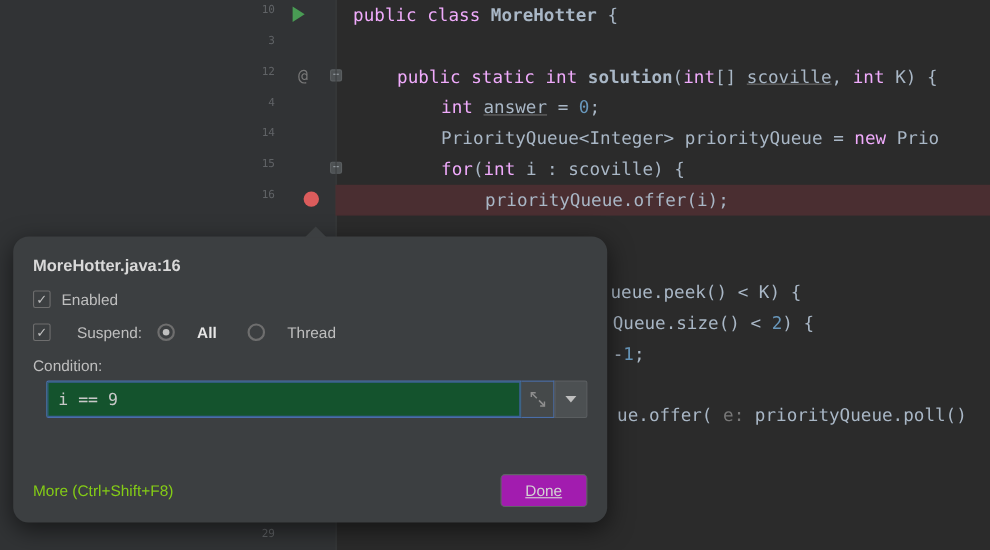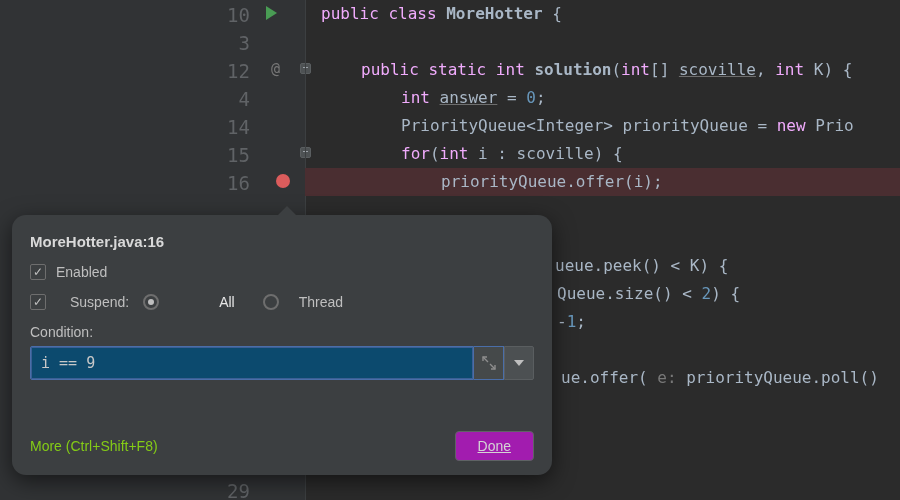--- a/index.html
+++ b/index.html
@@ -2,21 +2,21 @@
 <html><head>
 <meta charset="utf-8">
 <style>
   * { margin:0; padding:0; box-sizing:border-box; }
   html,body { width:900px; height:500px; overflow:hidden; background:#2b2b2b;
     font-family:"Segoe UI",Arial,sans-serif; color:#a9b7c6; font-size:14px; }
 
   
   .gutter { position:absolute; left:0; top:0; width:305px; height:500px; background:#313335; }
   .gline  { position:absolute; left:0; width:100%; height:28px; }
-  .lnum   { position:absolute; right:55px; top:4px; color:#606366; font-family:Consolas,monospace; font-size:19px; }
+  .lnum   { position:absolute; right:55px; top:4px; color:#606366; font-family:Consolas,monospace; font-size:10px; }
   .tri    { position:absolute; right:28px; top:6px; width:0; height:0;
             border-top:7px solid transparent; border-bottom:7px solid transparent; border-left:11px solid #499c54; }
   .at     { position:absolute; right:25px; top:4px; color:#787878; font-family:Consolas,monospace; font-size:15px; }
   .fold   { position:absolute; right:-6px; top:7px; width:11px; height:11px; background:#4e5254;
             border:1px solid #5a5e60; border-radius:2px; }
   .fold::after { content:""; position:absolute; left:2px; top:3px; width:5px; height:1px; background:#9aa0a6; }
   .bp     { position:absolute; right:15px; top:6px; width:14px; height:14px; background:#db5c5c;
             border-radius:50%; }
 
   
@@ -43,26 +43,26 @@
   .ptitle { color:#d9d9d9; font-weight:600; font-size:15px; margin-bottom:14px; }
   .row { display:flex; align-items:center; margin-bottom:14px; }
   .row.gap { gap:14px; }
   .check { width:16px; height:16px; border:1px solid #6e6e6e; border-radius:2px; margin-right:10px;
            display:flex; align-items:center; justify-content:center; cursor:pointer; }
   .check.on::after { content:"✓"; color:#bfbfbf; font-size:12px; line-height:1; }
   .radio { width:16px; height:16px; border:2px solid #6e6e6e; border-radius:50%; margin-right:6px;
            display:flex; align-items:center; justify-content:center; cursor:pointer; }
   .radio.on::after { content:""; width:6px; height:6px; background:#bfbfbf; border-radius:50%; }
   .rlabel { margin-right:14px; }
-  .rlabel.bold { color:#e6e6e6; font-weight:400;margin-left:40px; }
+  .rlabel.bold { color:#e6e6e6; font-weight:700; }
 
   .field-wrap { display:flex; align-items:stretch; margin-top:4px; }
-  .cond-input { flex:1; height:34px; background:#0c4a6e; border:1px solid #4a6ea9;
+  .cond-input { flex:1; height:34px; background:#14532d; border:1px solid #4a6ea9;
                 box-shadow:0 0 0 1px #3b5f94 inset; color:#c8c8c8; padding:0 10px;
-                font-family:Consolas,monospace; font-size:15px; border-radius:2px 0 0 2px; }
+                font-family:Consolas,monospace; font-size:15px; border-radius:2px 0 0 2px;margin-left:12px; }
   .expand { width:30px; display:flex; align-items:center; justify-content:center;
             background:#45494a; border:1px solid #4a6ea9; border-left:none; cursor:pointer; }
   .expand svg { stroke:#8e8e8e; }
   .dd { width:30px; display:flex; align-items:center; justify-content:center;
         background:#4c5052; border:1px solid #5a5e60; border-radius:0 2px 2px 0; cursor:pointer; }
   .dd::after { content:""; width:0; height:0; border-left:5px solid transparent;
                border-right:5px solid transparent; border-top:6px solid #bfbfbf; }
 
   .footer { position:absolute; left:18px; right:18px; bottom:14px;
             display:flex; align-items:center; justify-content:space-between; }

